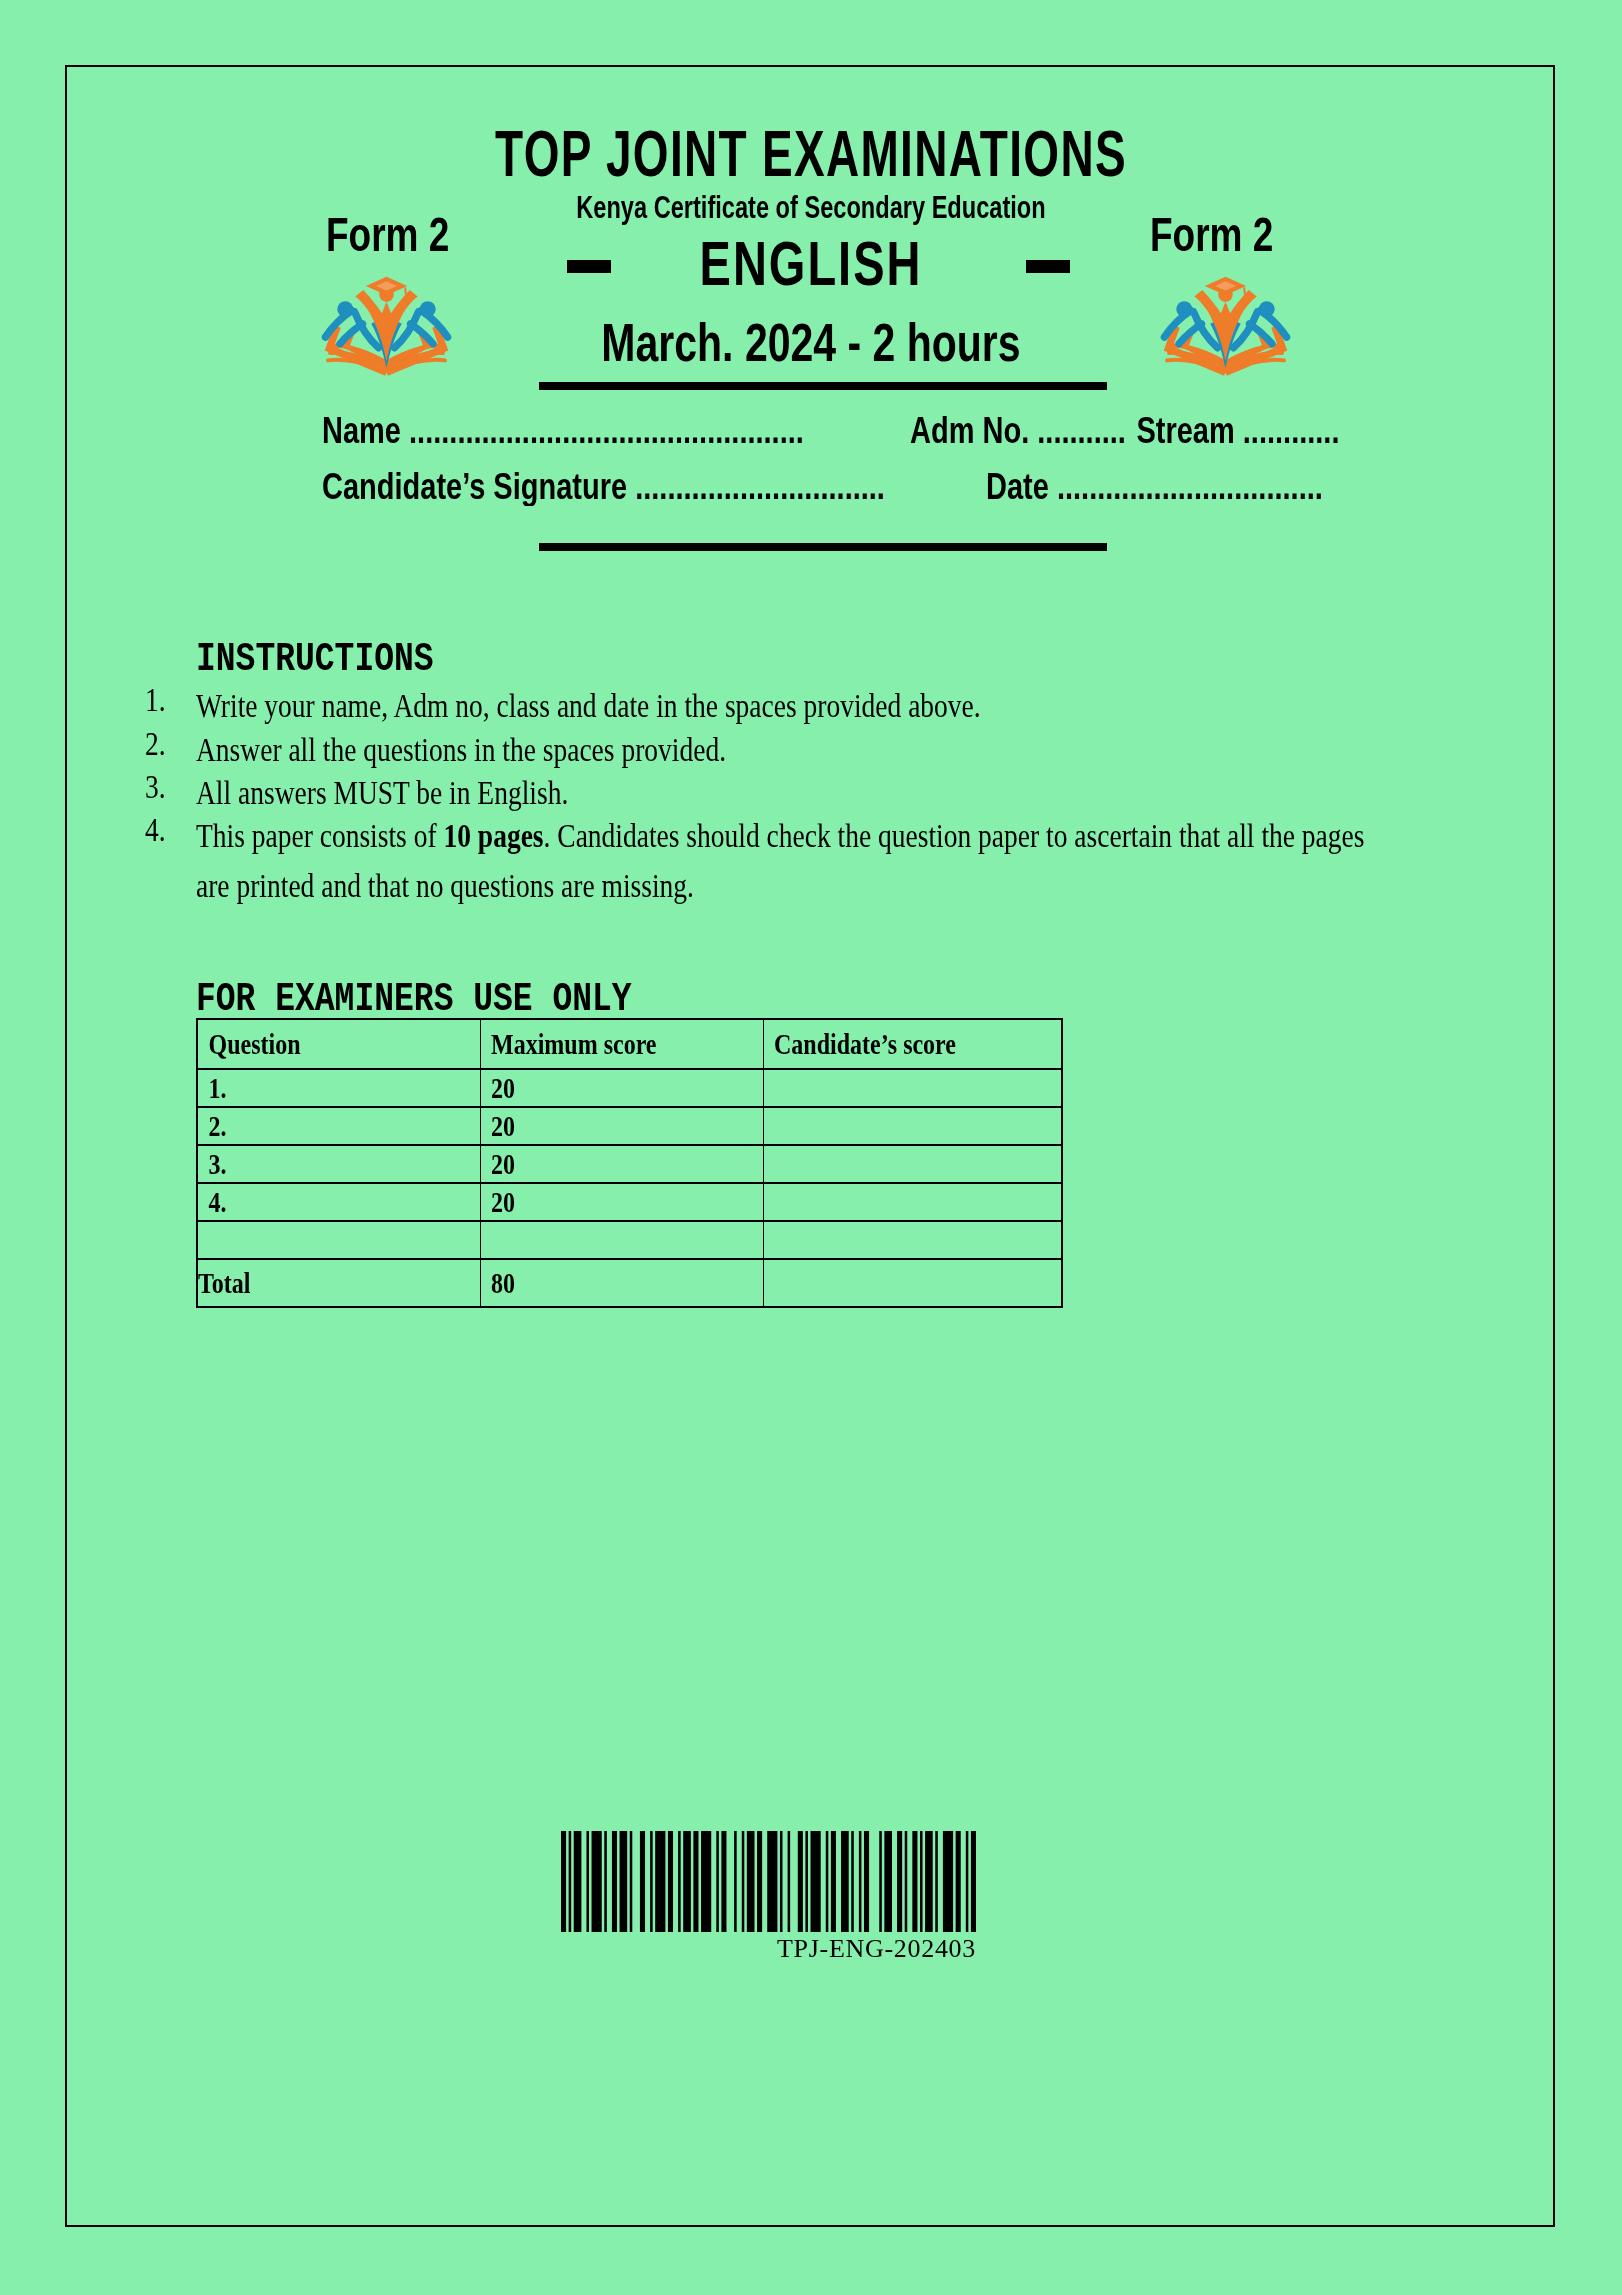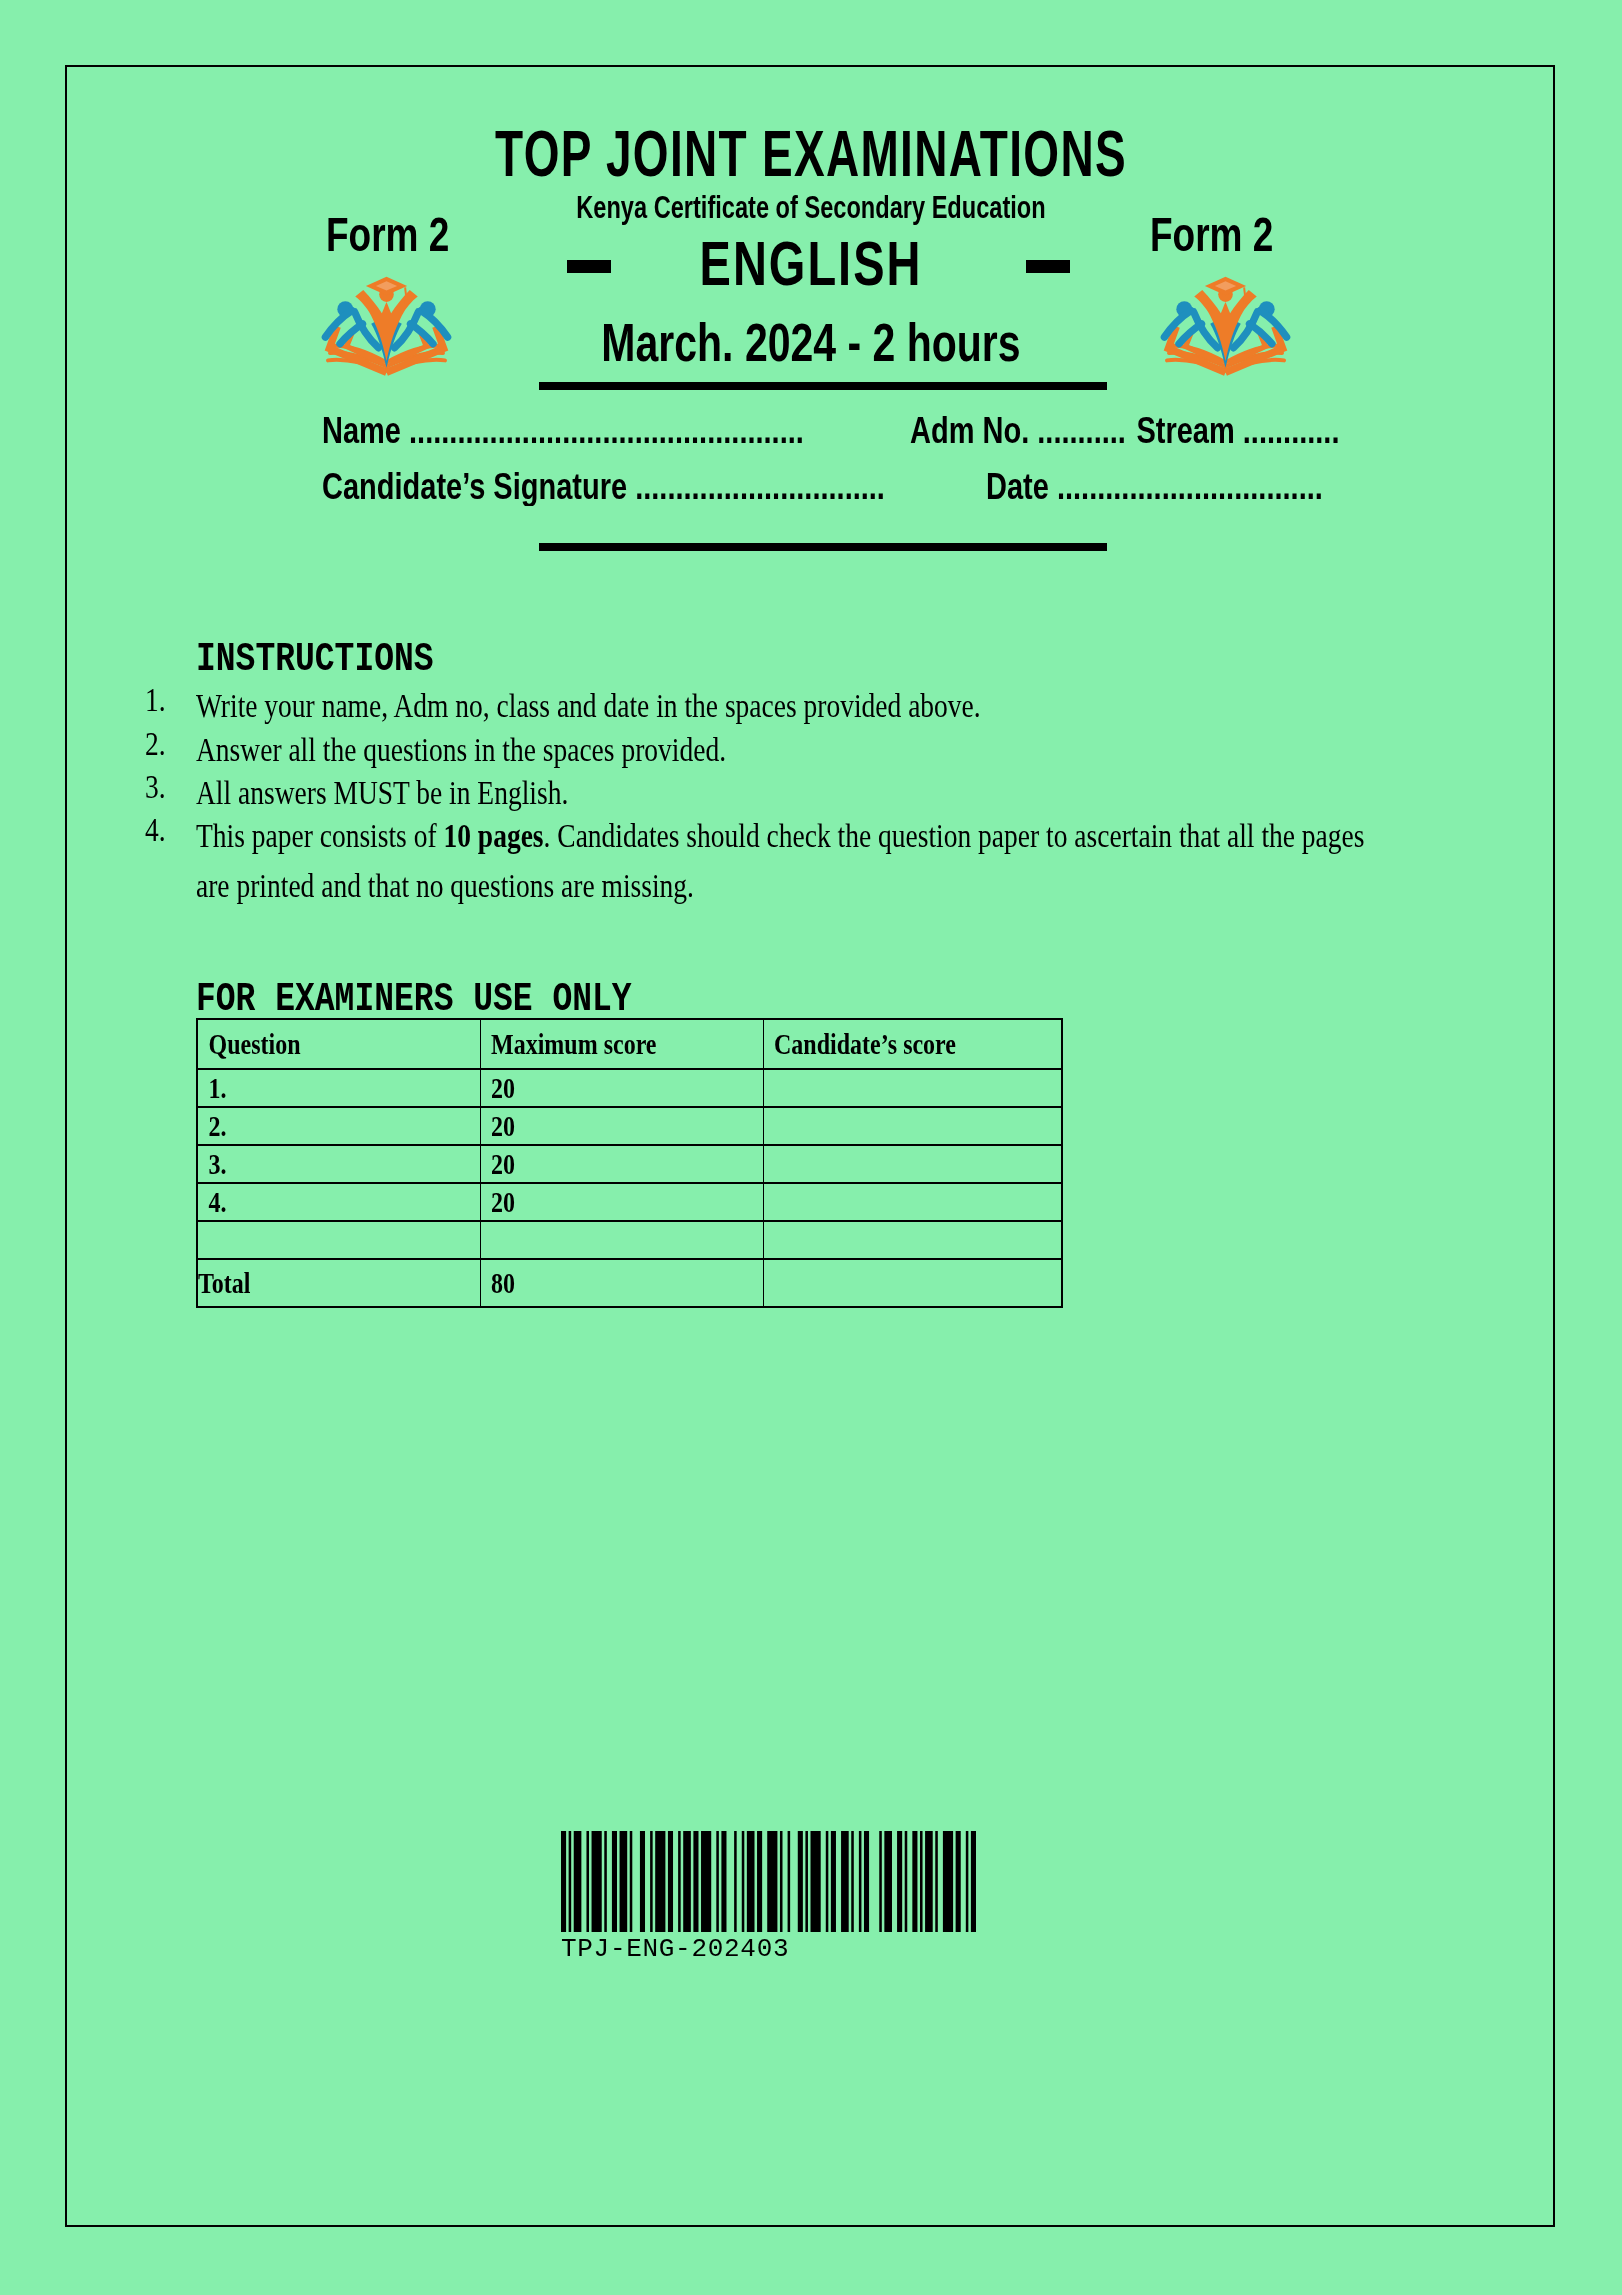--- a/index.html
+++ b/index.html
@@ -31,21 +31,21 @@
   .scoretable{position:absolute;left:196px;top:1018px;width:865px;border-collapse:collapse;table-layout:fixed;}
   .scoretable td,.scoretable th{border-left:1.3px solid #000;border-right:1.3px solid #000;border-top:2.6px solid #000;border-bottom:2.6px solid #000;padding:0 0 0 10.5px;text-align:left;vertical-align:middle;font-family:"Liberation Serif",serif;font-weight:bold;font-size:24px;overflow:hidden;}
   .scoretable{border:2px solid #000;}
   .scoretable .cell{display:inline-block;transform:scaleY(1.2);transform-origin:left center;white-space:nowrap;}
   .rowhead{height:50px;}
   .rowdata{height:38px;}
   .rowtotal{height:48px;}
   .totalcell{text-align:left;padding-left:0 !important;}
   .logo{position:absolute;width:135px;height:109px;}
   .barcodewrap{position:absolute;left:561px;top:1831px;width:415px;height:101px;}
-  .barcaption{position:absolute;left:561px;top:1934px;width:415px;text-align:left;font-size:26px;font-weight:400;letter-spacing:0.7px;font-family:Liberation Mono, monospace;}
+  .barcaption{position:absolute;left:561px;top:1934px;width:415px;text-align:right;font-size:26px;font-weight:400;letter-spacing:0.7px;font-family:Liberation Serif, serif;}
 </style>
 </head>
 <body>
 
 <div class="paper">
 
   <svg width="0" height="0" style="position:absolute" aria-hidden="true">
     <defs>
       <g id="logo">
         <g stroke="#EE7C28" fill="none" stroke-width="6" stroke-linecap="round">

